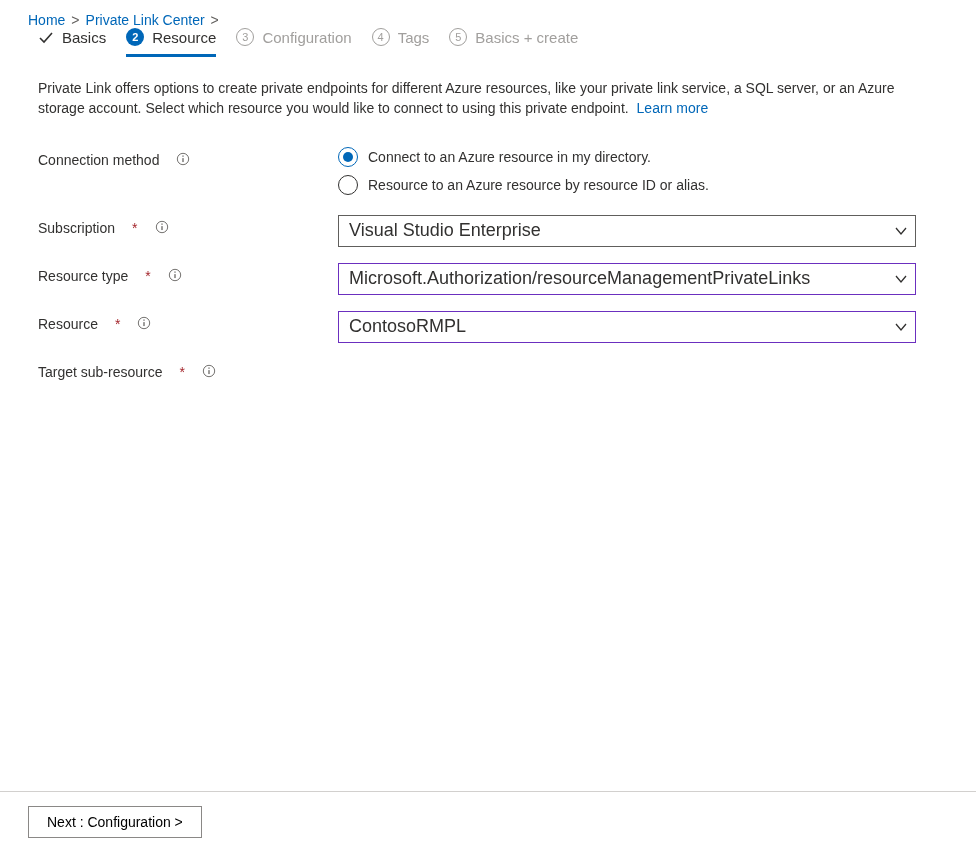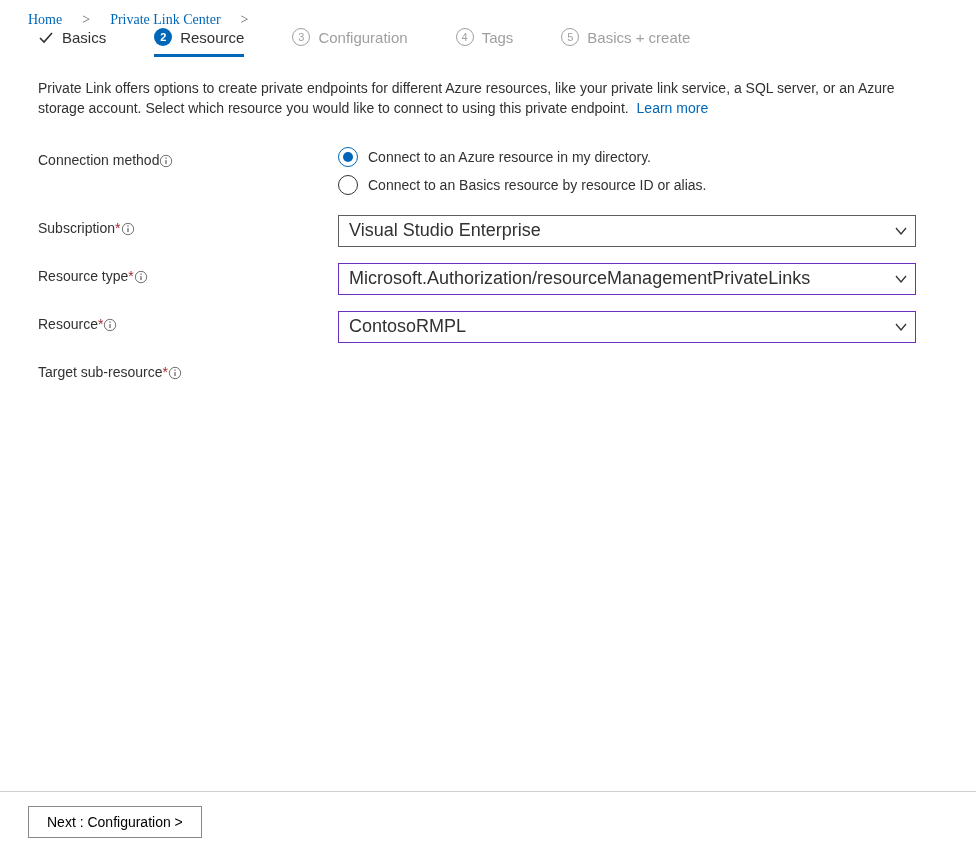--- a/index.html
+++ b/index.html
@@ -16,23 +16,22 @@
   a { color: #0067b8; text-decoration: none; cursor: pointer; }
 
   .page {
     padding: 12px 28px 0 28px;
   }
 
   
   .breadcrumb {
     display: flex;
     align-items: flex-end;
-    gap: 20px;
-    font-size: 14px;
-    font-family: Liberation Serif, serif;
+    gap: 6px;
+    font-size: 14px;
   }
   .breadcrumb .sep { color: #605e5c; }
 
   
   .title-row {
     display: flex;
     align-items: center;
     gap: 18px;
     margin-top: 10px;
     margin-bottom: 56px;
@@ -47,21 +46,21 @@
     color: #605e5c;
     font-size: 18px;
     letter-spacing: 2px;
     cursor: pointer;
   }
 
   
   .tabs {
     display: flex;
     align-items: flex-end;
-    gap: 48px;
+    gap: 20px;
     font-size: 15px;
     padding-left: 10px;
   }
   .tab {
     display: flex;
     align-items: center;
     gap: 8px;
     color: #323130;
     padding-bottom: 10px;
     cursor: pointer;
@@ -108,22 +107,22 @@
     padding-left: 10px;
   }
   .row {
     display: flex;
     align-items: flex-start;
     margin-bottom: 16px;
   }
   .row .label {
     width: 300px;
     display: flex;
-    align-items: flex-end;
-    gap: 0;
+    align-items: flex-start;
+    gap: 17px;
     font-size: 14px;
     padding-top: 5px;
   }
   .req { color: #a4262c; }
   .info-icon {
     width: 14px; height: 14px;
     display: inline-block;
     vertical-align: middle;
   }
   .info-icon svg { width: 14px; height: 14px; display:block; }
@@ -245,21 +244,21 @@
         </span>
       </div>
       <div class="field">
         <div class="radios">
           <div class="radio-opt selected">
             <span class="radio-circle"></span>
             <span>Connect to an Azure resource in my directory.</span>
           </div>
           <div class="radio-opt">
             <span class="radio-circle"></span>
-            <span>Connect to an Basics resource by resource ID or alias.</span>
+            <span>Resource to an Azure resource by resource ID or alias.</span>
           </div>
         </div>
       </div>
     </div>
 
     <div class="row" style="margin-top:20px;">
       <div class="label">
         <span>Subscription</span>
         <span class="req">*</span>
         <span class="info-icon">

